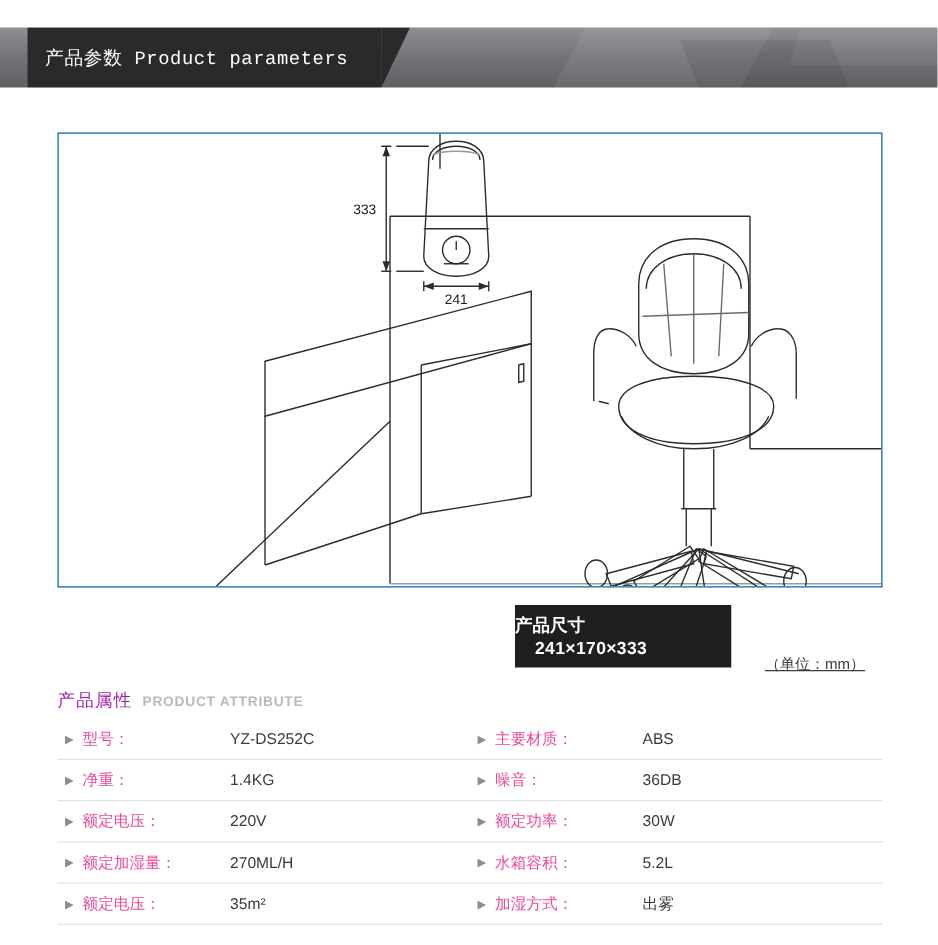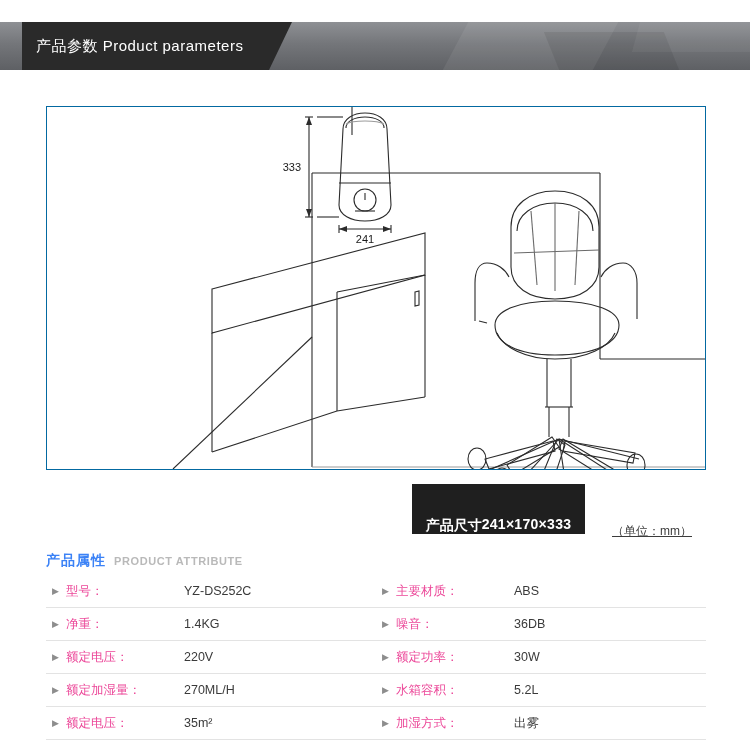--- a/index.html
+++ b/index.html
@@ -60,20 +60,21 @@
   .header-title-wrap {
     position: absolute;
     left: 22px;
     top: 0;
     height: 48px;
     background: #2a2a2a;
     padding: 0 26px 0 14px;
     display: flex;
     align-items: center;
     z-index: 3;
+    font-family: Liberation Mono, monospace;
   }
   .header-title-wrap:after {
     content: "";
     position: absolute;
     right: -23px;
     top: 0;
     width: 0;
     height: 0;
     border-top: 48px solid #2a2a2a;
     border-right: 23px solid transparent;
@@ -132,35 +133,36 @@
 
   
   .size-box {
     position: absolute;
     left: 412px;
     top: 484px;
     width: 173px;
     height: 50px;
     background: #1f1f1f;
     display: flex;
-    flex-direction: row;
-    align-items: flex-end;
+    flex-direction: column;
+    align-items: flex-start;
     justify-content: center;
     color: #ffffff;
   }
   .size-box .size-title {
     font-size: 14px;
     font-weight: bold;
     line-height: 18px;
   }
   .size-box .size-value {
     font-size: 14px;
     font-weight: bold;
     line-height: 19px;
     letter-spacing: 0.3px;
+    margin-left: 16px;
   }
   .unit-note {
     position: absolute;
     left: 612px;
     top: 523px;
     font-size: 12px;
     color: #3c3c3c;
     white-space: nowrap;
     text-decoration: underline;
   }
@@ -169,23 +171,22 @@
   .attr-head {
     position: absolute;
     left: 46px;
     top: 552px;
     display: flex;
     align-items: baseline;
     gap: 8px;
   }
   .attr-head .cn {
     font-size: 14px;
-    color: #3b82f6;
+    color: #a21caf;
     letter-spacing: 1px;
-    font-weight: bold;
   }
   .attr-head .en {
     font-size: 11px;
     color: #b9b9b9;
     letter-spacing: 0.6px;
     font-weight: bold;
   }
 
   .attr-table {
     position: absolute;

